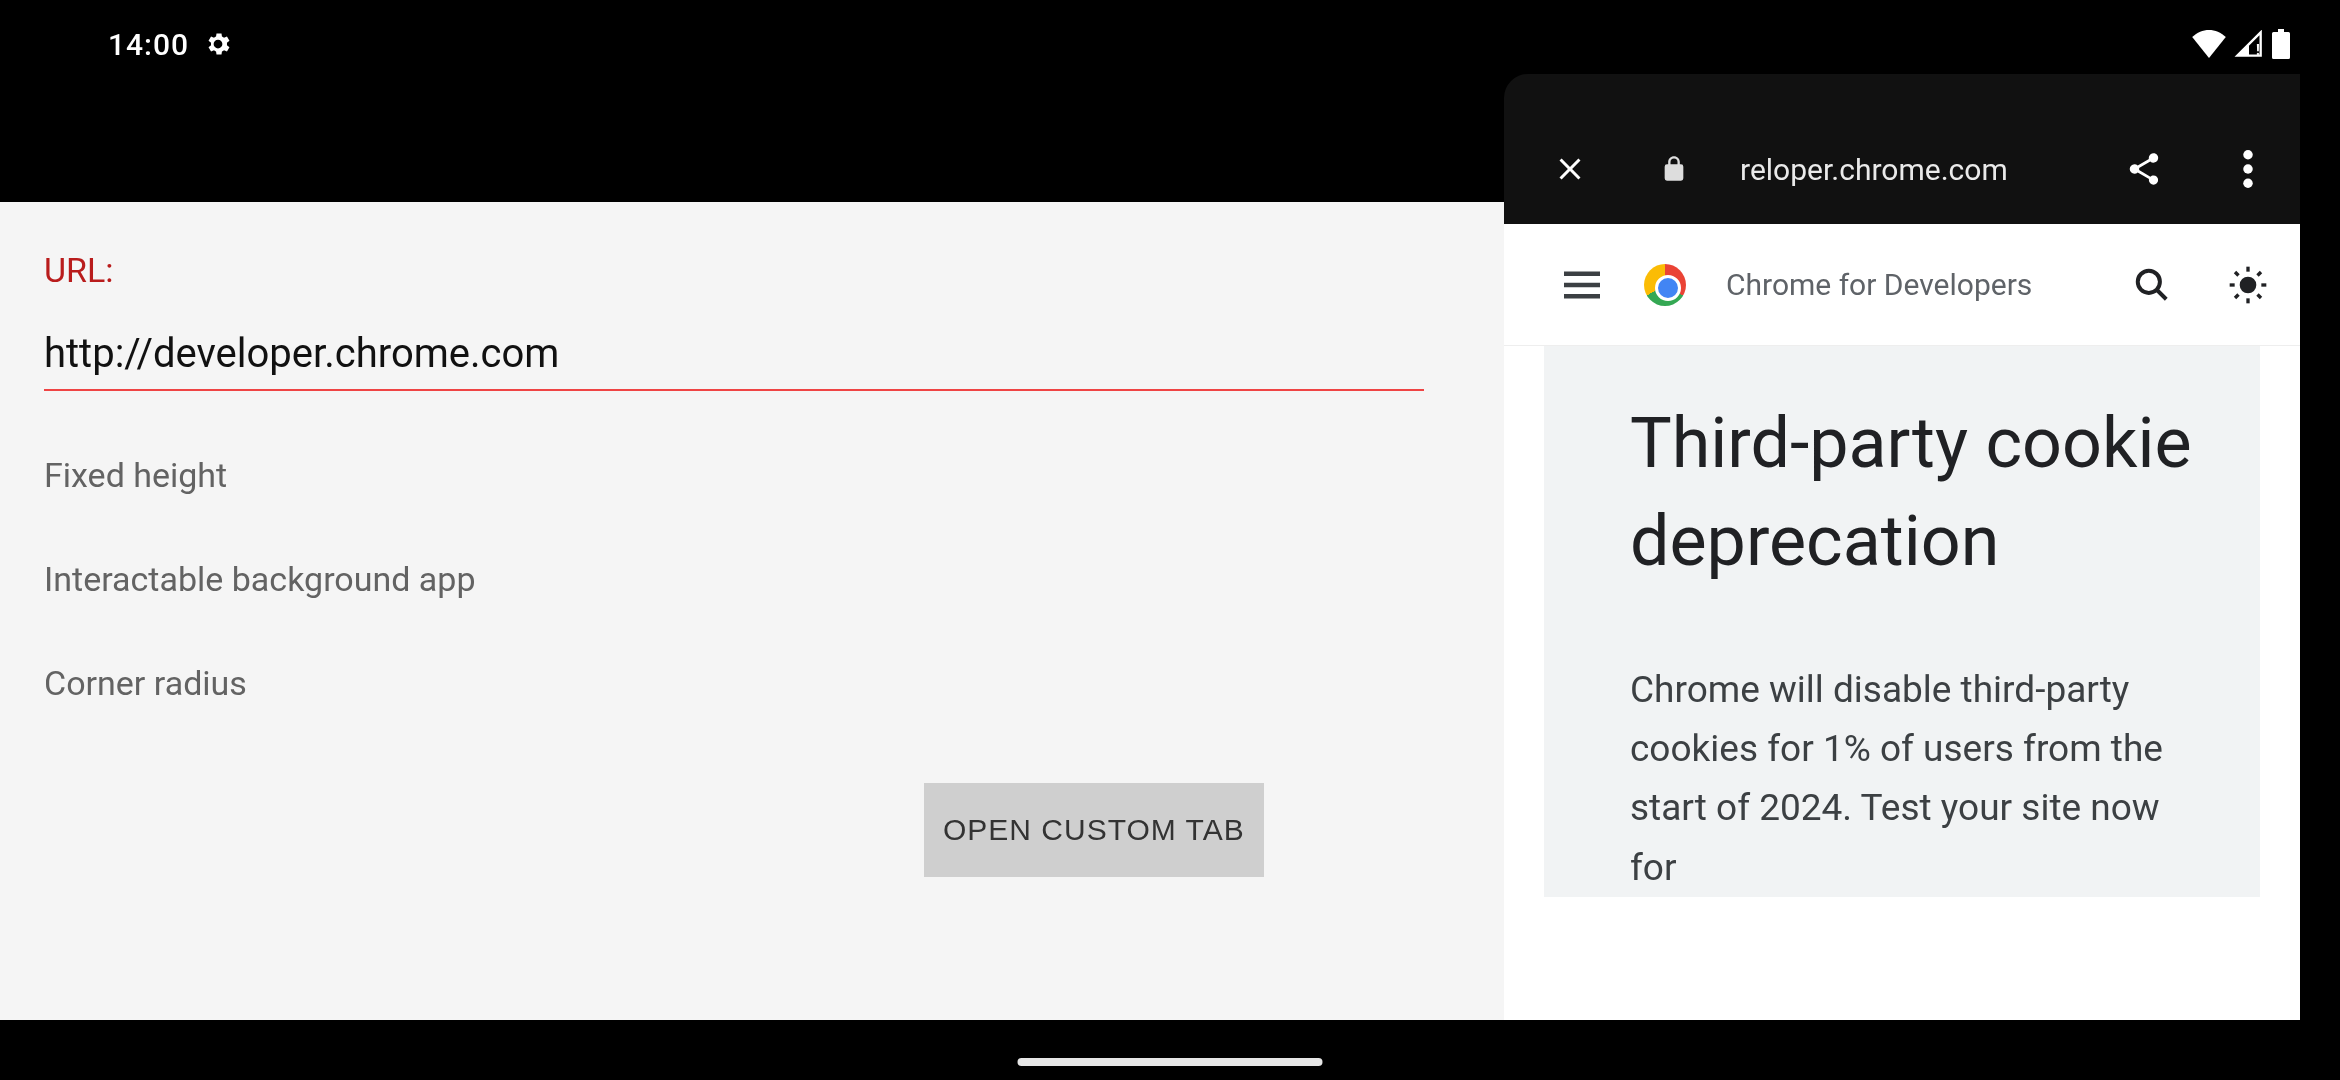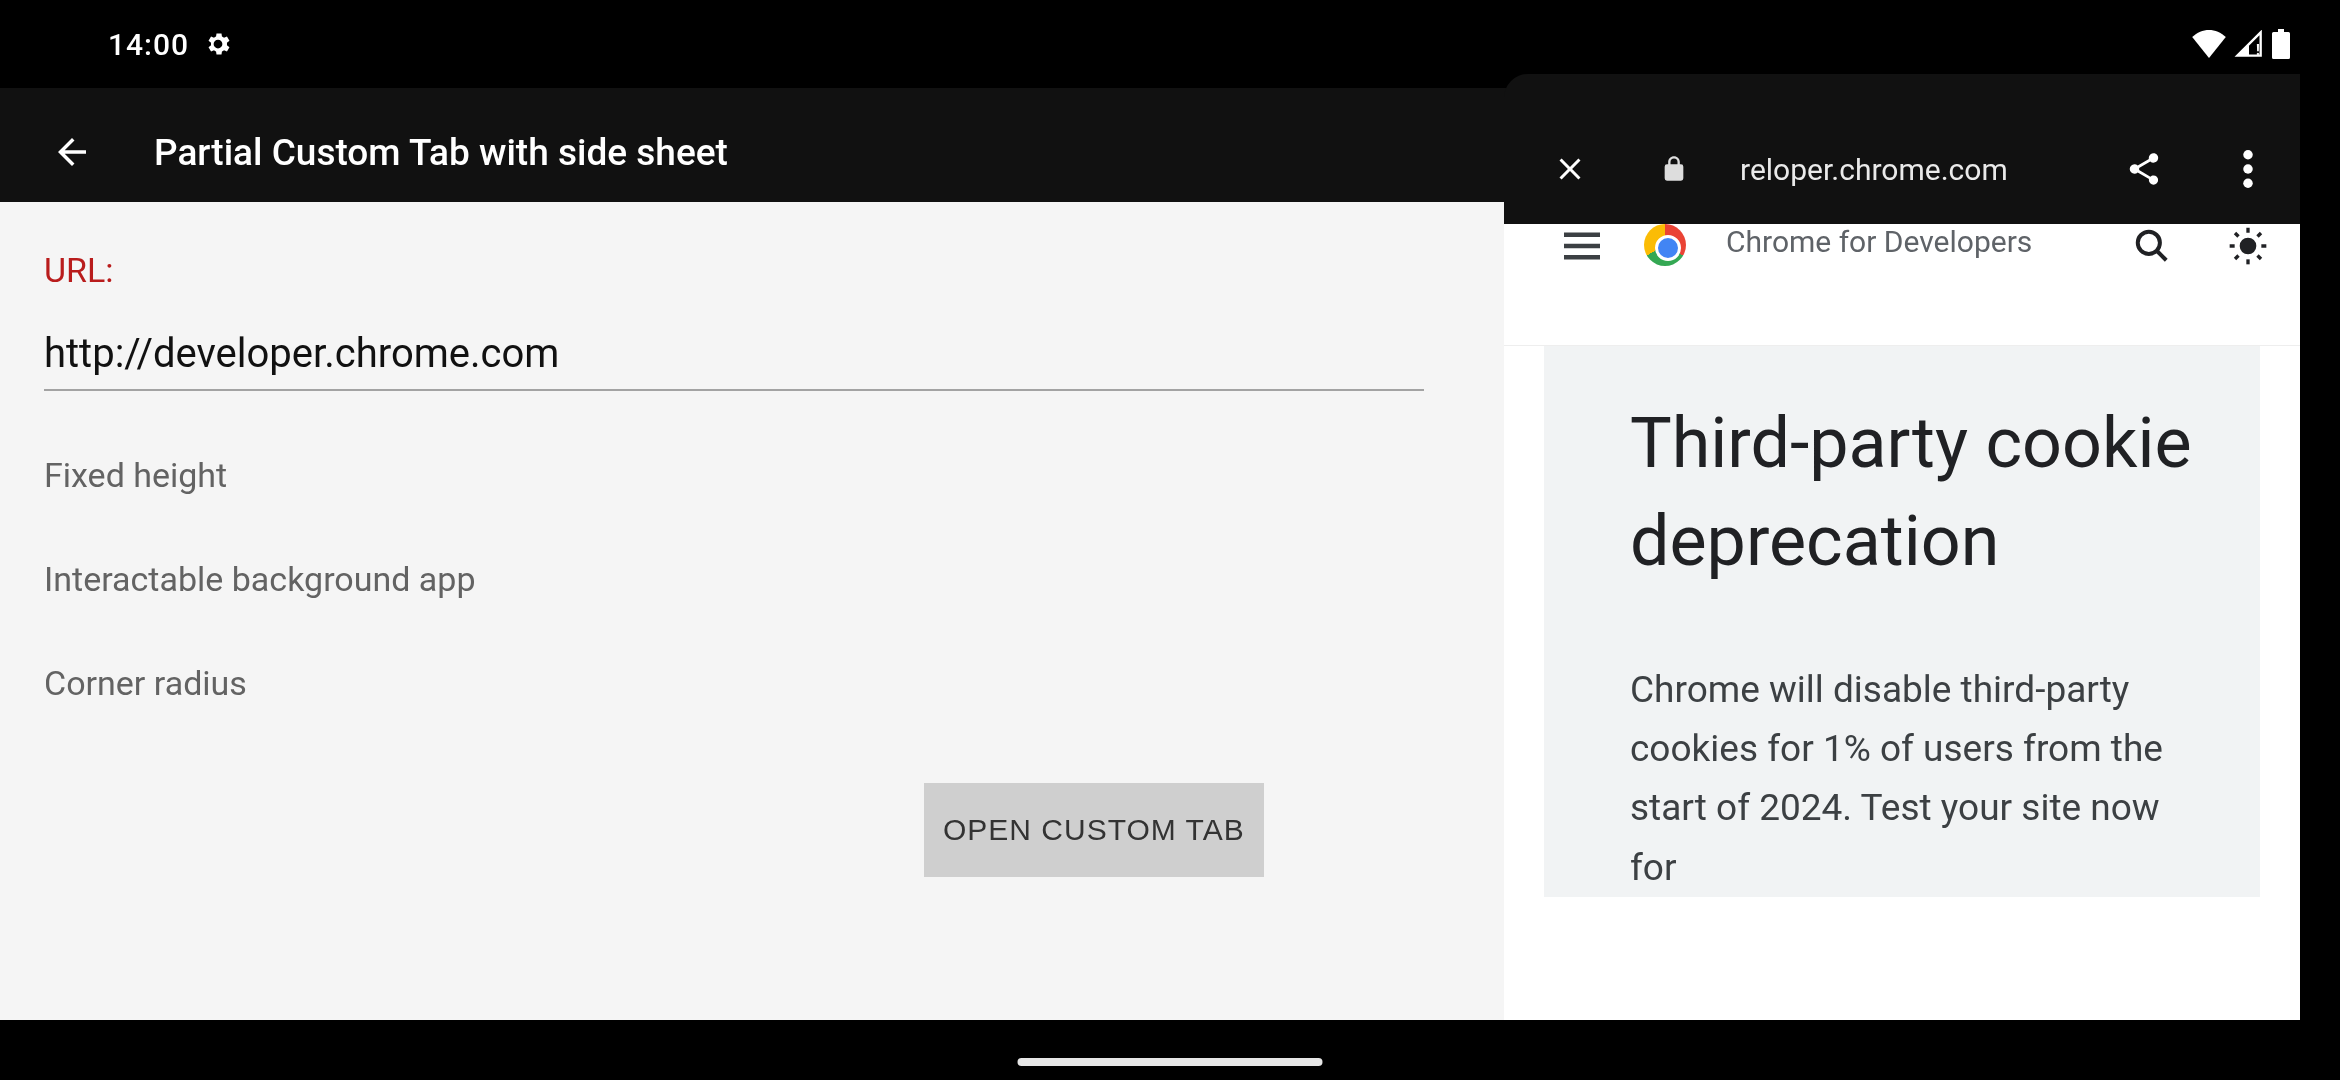--- a/index.html
+++ b/index.html
@@ -52,21 +52,21 @@
       bottom: 60px;
       background: #f5f5f5;
       padding: 48px 40px 0 44px;
     }
     .field-label { font-size: 34px; color: #666; }
     .url-label { color: #b91c1c; }
     .url-value {
       margin-top: 40px;
       font-size: 40px;
       color: #111;
-      border-bottom: 2px solid #a3a3a3;
+      border-bottom: 2px solid #ef4444;
       padding-bottom: 12px;
       width: 1380px;
     }
     .opt-row {
       margin-top: 64px;
       display: flex;
       align-items: center;
       font-size: 34px;
       color: #636363;
     }
@@ -129,21 +129,21 @@
 
     .page {
       position: absolute;
       top: 150px;
       left: 0; right: 0; bottom: 0;
       background: #fff;
     }
     .page-header {
       height: 122px;
       display: flex;
-      align-items: flex-start;
+      align-items: center;
       padding: 0 30px 0 56px;
       gap: 40px;
       border-bottom: 1px solid #eee;
     }
     .chrome-logo {
       width: 42px; height: 42px; border-radius: 50%;
       background: conic-gradient(#ea4335 0deg 120deg, #34a853 120deg 240deg, #fbbc05 240deg 360deg);
       position: relative;
       flex-shrink: 0;
     }
@@ -226,28 +226,20 @@
           </svg>
       </span>
       <span>
         <svg width="18" height="30" viewBox="0 0 12 20" fill="#fff">
             <path d="M4 0h4v2h3a1 1 0 011 1v16a1 1 0 01-1 1H1a1 1 0 01-1-1V3a1 1 0 011-1h3V0z"></path>
           </svg>
       </span>
     </div>
   </div>
 
-  <div class="app-bar">
-    <div class="back-btn">
-      <svg width="42" height="42" viewBox="0 0 24 24" fill="#fff">
-          <path d="M20 11H7.83l5.59-5.59L12 4l-8 8 8 8 1.41-1.41L7.83 13H20v-2z"></path>
-        </svg>
-    </div>
-    <div class="app-title">Partial Custom Tab with side sheet</div>
-  </div>
 
   <div class="main">
     <div class="field-label url-label">URL:</div>
     <div class="url-value">http://developer.chrome.com</div>
 
     <div class="opt-row">
       <span>Fixed height</span>
     </div>
     <div class="opt-row">
       <span>Interactable background app</span>

